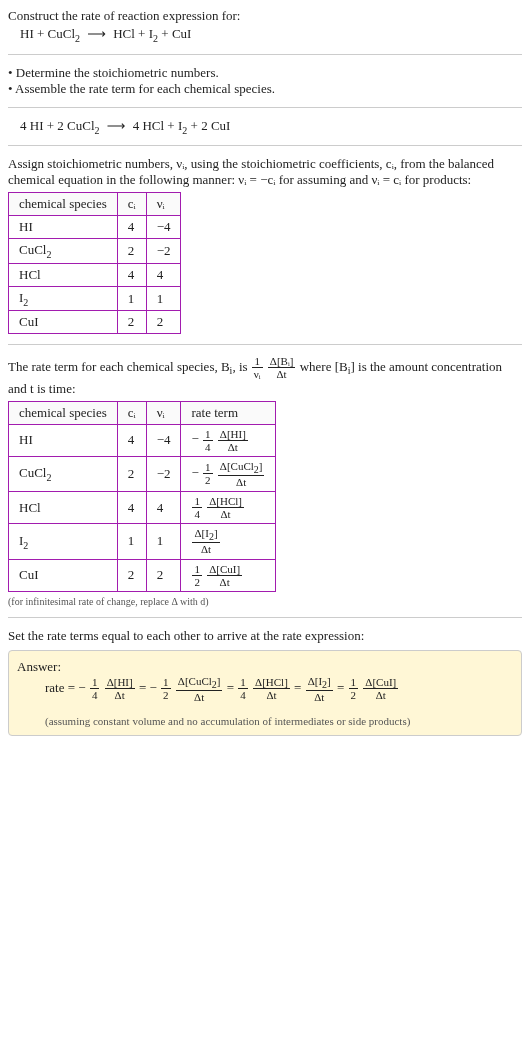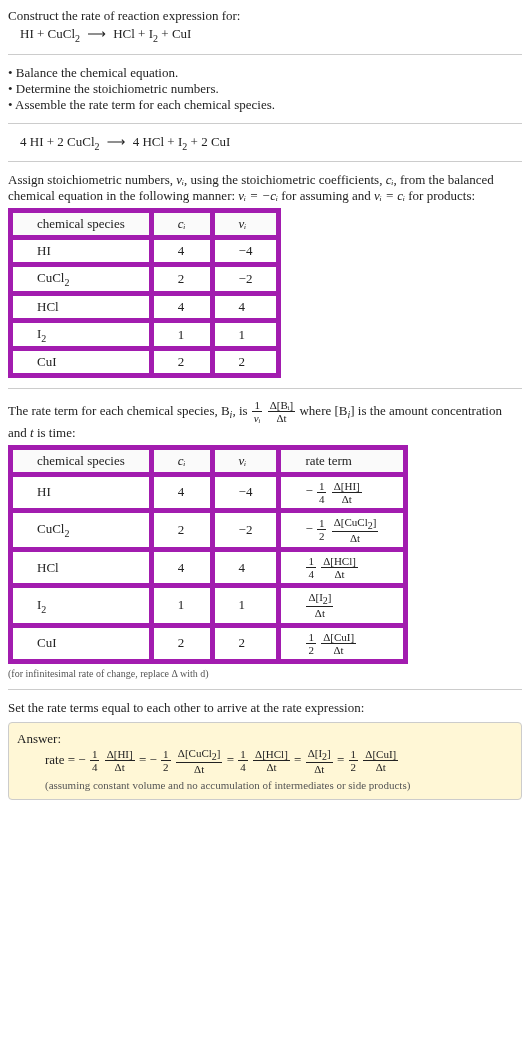--- a/index.html
+++ b/index.html
@@ -20,22 +20,22 @@
   .eqline { margin: 2px 12px; }
   sub { font-size: 10px; vertical-align: sub; }
   .arrow { padding: 0 4px; }
   .planlist { margin: 2px 0; padding: 0; list-style: none; }
   .planlist li::before { content: "• "; }
   table.data {
     border-collapse: collapse;
     margin-top: 4px;
   }
   table.data th, table.data td {
-    border: 5px solid #a21caf;
-    padding: 3px 24px;
+    border: 1px solid #a21caf;
+    padding: 3px 10px;
     text-align: left;
     font-weight: normal;
     vertical-align: middle;
   }
   table.data th { background: #fafafa; }
   .frac {
     display: inline-block;
     text-align: center;
     vertical-align: middle;
     font-size: 11px;
@@ -46,43 +46,42 @@
   .frac .den { display: block; padding: 0 2px; }
   .smallnote { font-size: 10px; color: #555; margin-top: 4px; }
   .answerbox {
     background: #fff7d6;
     border: 1px solid #ccc;
     border-radius: 4px;
     padding: 8px 8px;
     margin-top: 6px;
   }
   .indent { padding-left: 28px; }
-  .assume { font-size: 11px; color: #555; padding-left: 28px; margin-top: 4px; }
+  .assume { font-size: 11px; color: #555; padding-left: 28px; margin-top: 12px; }
   .mathline { white-space: nowrap; }
-  .ital { font-style: italic; }
+  .ital { }
 </style>
 </head>
 <body>
 
 <div class="section">
   <div>Construct the rate of reaction expression for:</div>
   <div class="eqline mathline">
     <span>HI</span> +
     <span>CuCl<sub>2</sub></span>
     <span class="arrow">⟶</span>
     <span>HCl</span> +
     <span>I<sub>2</sub></span> +
     <span>CuI</span>
   </div>
 </div>
 <hr>
 
 <div class="section">
   <ul class="planlist">
-    <li>Balance the chemical equation.</li>
     <li>Determine the stoichiometric numbers.</li>
     <li>Assemble the rate term for each chemical species.</li>
   </ul>
 </div>
 <hr>
 
 <div class="section">
   <div class="eqline mathline">
     <span>4</span>
     <span> HI</span> +

